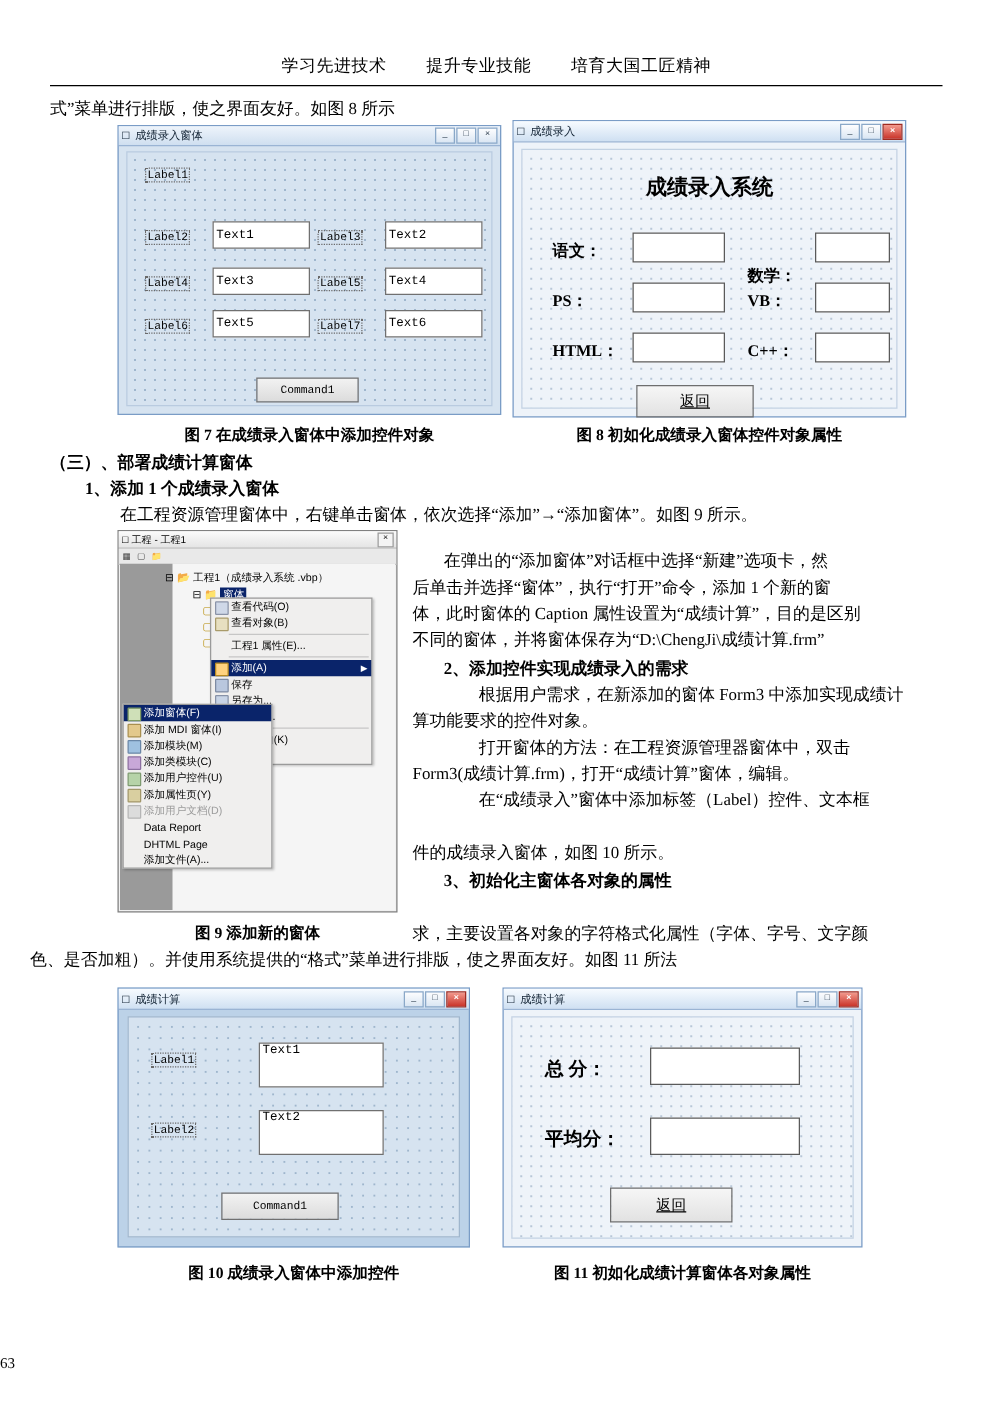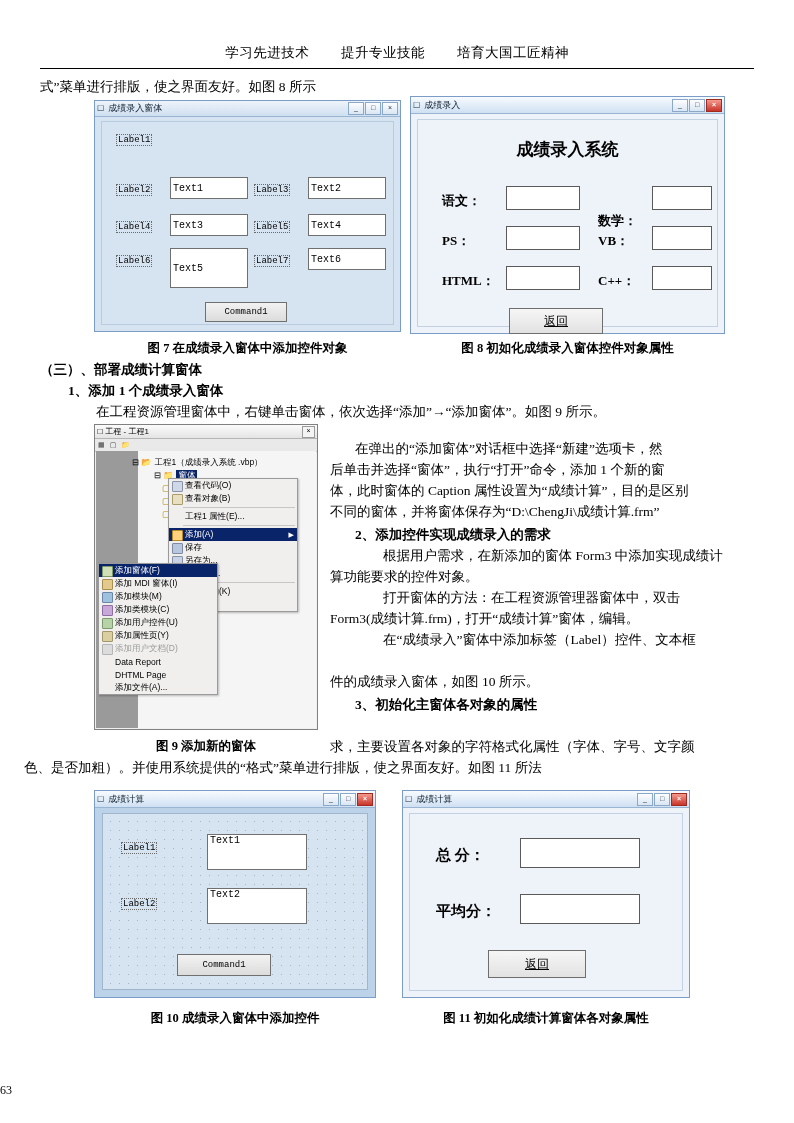--- a/index.html
+++ b/index.html
@@ -223,21 +223,21 @@
       <div class="tbox" style="left:68px;top:55px;width:78px;height:22px;">Text1</div>
       <div class="lbl-dot" style="left:152px;top:62px;">Label3</div>
       <div class="tbox" style="left:206px;top:55px;width:78px;height:22px;">Text2</div>
 
       <div class="lbl-dot" style="left:14px;top:99px;">Label4</div>
       <div class="tbox" style="left:68px;top:92px;width:78px;height:22px;">Text3</div>
       <div class="lbl-dot" style="left:152px;top:99px;">Label5</div>
       <div class="tbox" style="left:206px;top:92px;width:78px;height:22px;">Text4</div>
 
       <div class="lbl-dot" style="left:14px;top:133px;">Label6</div>
-      <div class="tbox" style="left:68px;top:126px;width:78px;height:40px;">Text5</div>
+      <div class="tbox" style="left:68px;top:126px;width:78px;height:22px;">Text5</div>
       <div class="lbl-dot" style="left:152px;top:133px;">Label7</div>
       <div class="tbox" style="left:206px;top:126px;width:78px;height:22px;">Text6</div>
 
       <div class="btn" style="left:103px;top:180px;width:82px;height:20px;">Command1</div>
     </div>
   </div>
 
   <div class="vbwin win-std" style="left:410px;top:96px;width:315px;height:238px;">
     <div class="tbar tbar-std">
       <span style="font-size:8px;">☐</span>

